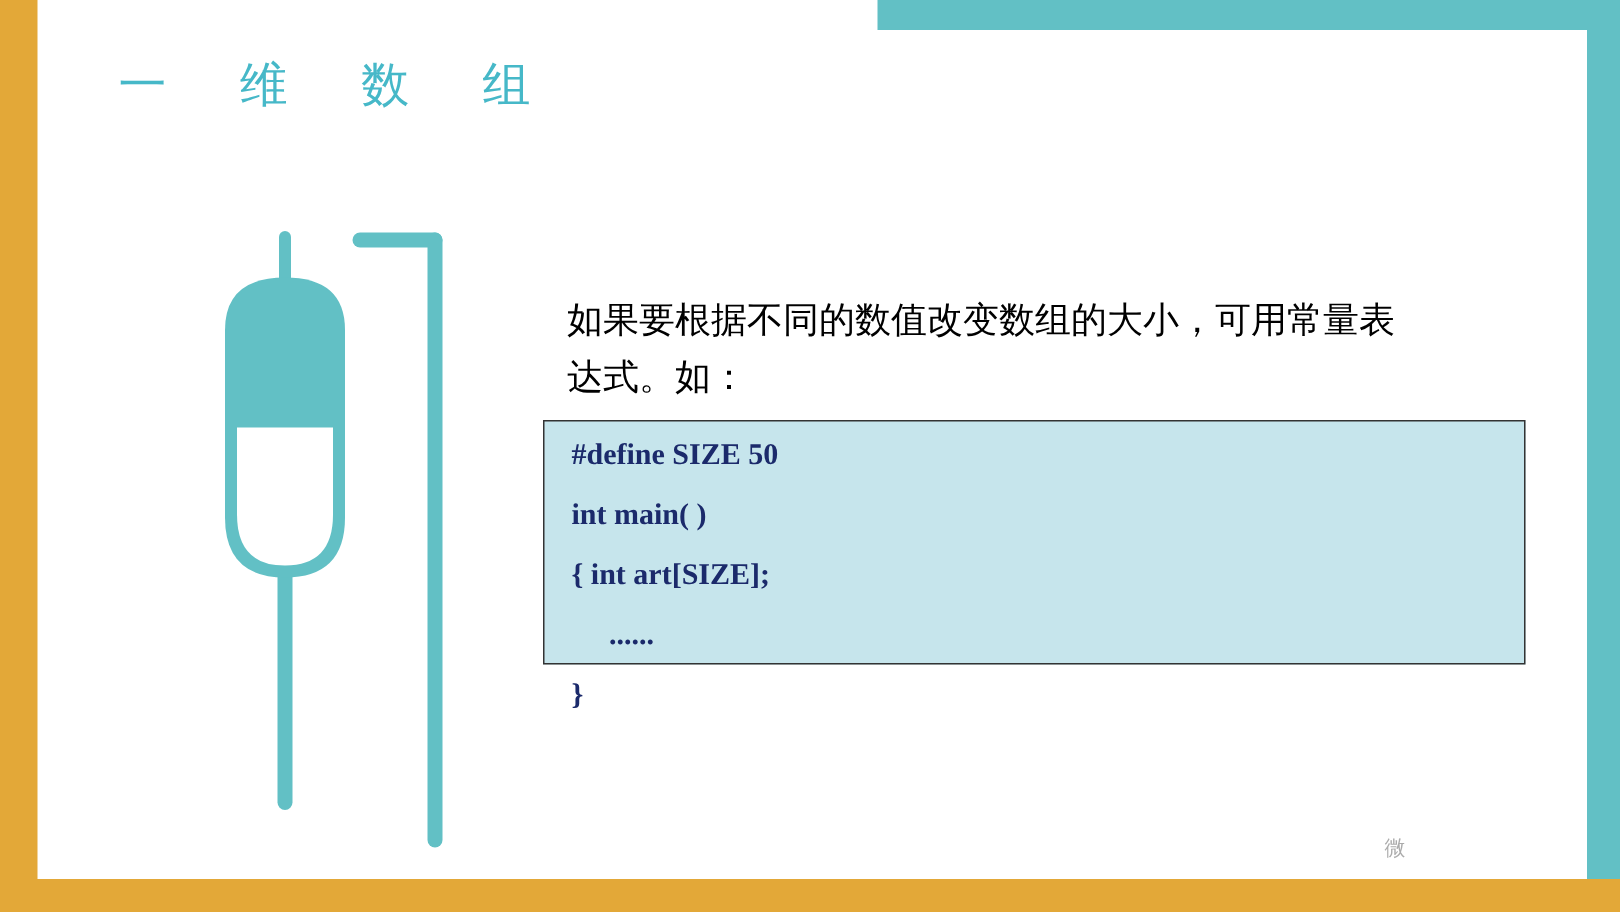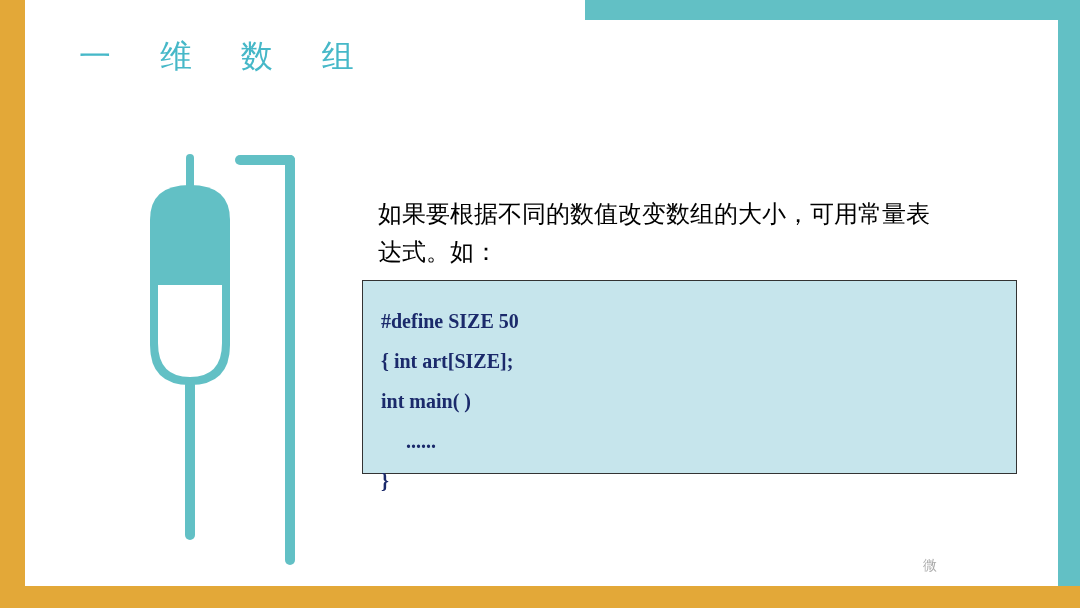--- a/index.html
+++ b/index.html
@@ -53,24 +53,24 @@
       left: 378px; top: 195px;
       font-size: 24px;
       line-height: 1.6;
       color: #000;
       width: 560px;
     }
     .codebox {
       position: absolute;
       left: 362px; top: 280px;
       width: 655px;
-      height: 194px;
+      height: 163px;
       background: #c6e5ec;
       border: 1px solid #333;
-      padding: 20px 18px;
+      padding: 2px 18px;
       font-family: "Times New Roman", serif;
       font-size: 20px;
       font-weight: bold;
       color: #1b2a6b;
       line-height: 2.0;
     }
     .codebox .ellipsis {
       padding-left: 25px;
     }
     .watermark {
@@ -127,22 +127,22 @@
                Q 48 247 48 213
                Z" fill="#ffffff"></path>
     </g>
   </svg>
 </div>
 
 <div class="desc">如果要根据不同的数值改变数组的大小，可用常量表达式。如：</div>
 
 <div class="codebox">
   <div>#define  SIZE    50</div>
+  <div>int main( )</div>
   <div>{   int   art[SIZE];</div>
-  <div>int main( )</div>
   <div class="ellipsis">......</div>
   <div>}</div>
 </div>
 
 <div class="watermark">
   <span class="wicon">微</span>
   <span>29号造物吧</span>
 </div>
 
 </body></html>

